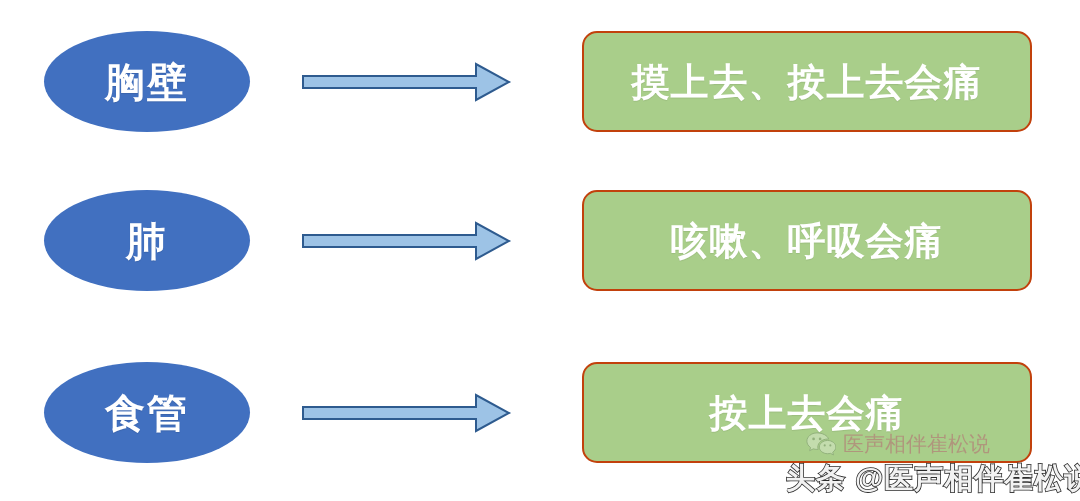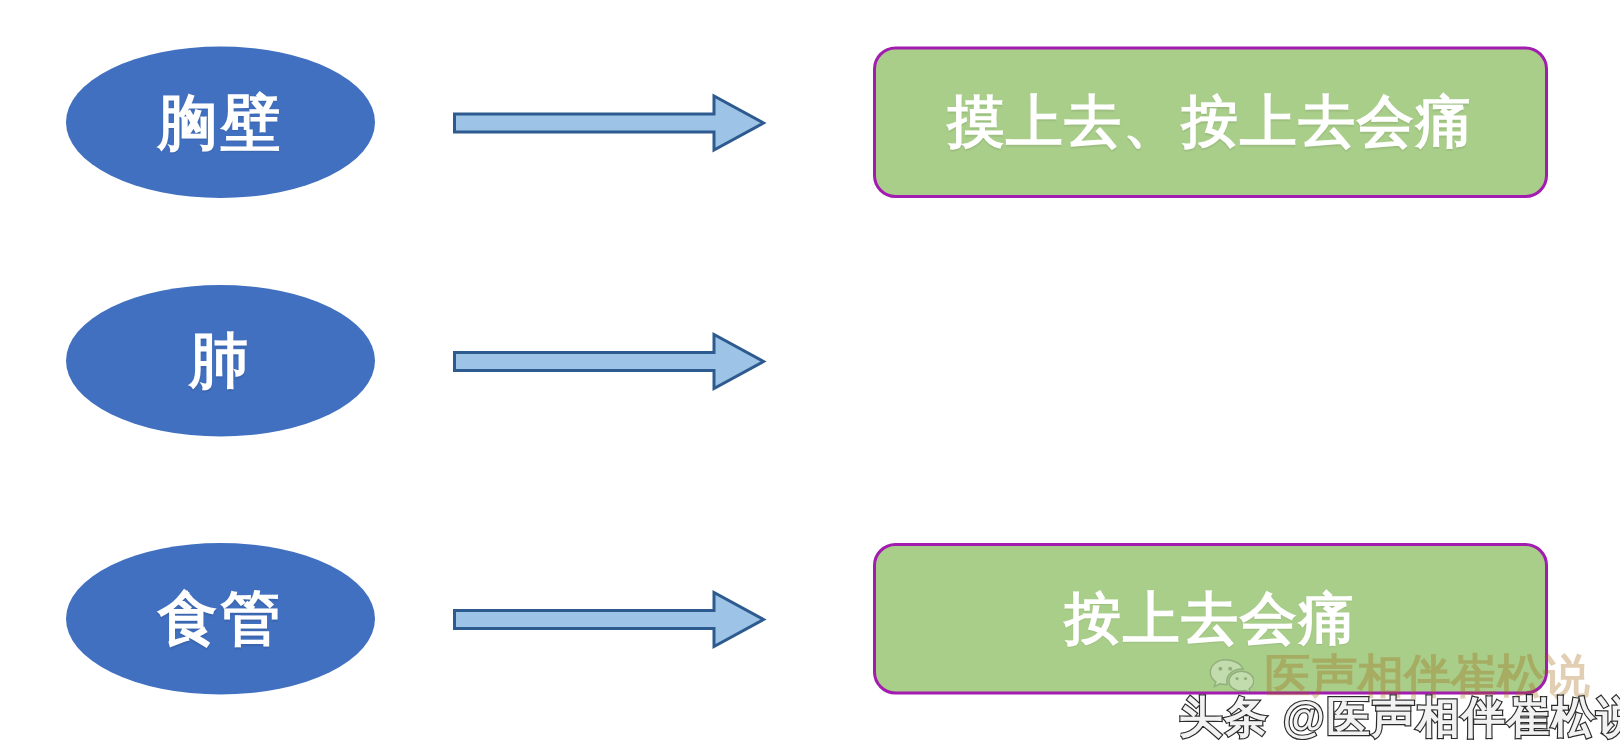--- a/index.html
+++ b/index.html
@@ -71,21 +71,21 @@
 
   
   .green-box {
     position: absolute;
     left: 582px;
     top: 0px;
     width: 450px;
     height: 101px;
     box-sizing: border-box;
     background: #A9CE8A;
-    border: 2px solid #a21caf;
+    border: 2px solid #c2410c;
     border-radius: 15px;
     display: flex;
     align-items: center;
     justify-content: center;
   }
   .green-label {
     color: #ffffff;
     font-size: 38px;
     font-weight: bold;
     line-height: 1;
@@ -99,23 +99,23 @@
     position: absolute;
     left: 806px;
     top: 430px;
     display: flex;
     align-items: center;
     gap: 7px;
     opacity: 0.30;
     pointer-events: none;
   }
   .wm-faint .wm-text {
-    color: #a16207;
-    font-size: 31px;
-    font-weight: bold;
+    color: #be185d;
+    font-size: 21px;
+    font-weight: normal;
     white-space: nowrap;
     letter-spacing: 0px;
   }
   .wechat-icon {
     width: 30px;
     height: 26px;
     display: block;
   }
 
   .wm-main {
@@ -157,20 +157,23 @@
   </div>
 
   <div class="row row-1">
     <div class="ellipse">
       <span class="ellipse-label">肺</span>
     </div>
     <div class="arrow-wrap">
       <svg viewBox="0 0 212 46" xmlns="http://www.w3.org/2000/svg">
         <path d="M3,17 L176,17 L176,5 L209,23 L176,41 L176,29 L3,29 Z" fill="#9DC3E6" stroke="#2E5B8F" stroke-width="2" stroke-linejoin="miter"></path>
       </svg>
+    </div>
+    <div class="green-box">
+      <span class="green-label">咳嗽、呼吸会痛</span>
     </div>
   </div>
 
   <div class="row row-2">
     <div class="ellipse">
       <span class="ellipse-label">食管</span>
     </div>
     <div class="arrow-wrap">
       <svg viewBox="0 0 212 46" xmlns="http://www.w3.org/2000/svg">
         <path d="M3,17 L176,17 L176,5 L209,23 L176,41 L176,29 L3,29 Z" fill="#9DC3E6" stroke="#2E5B8F" stroke-width="2" stroke-linejoin="miter"></path>

